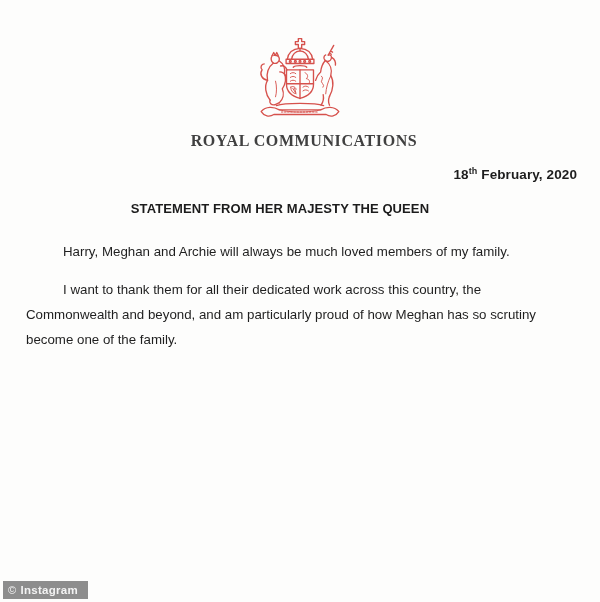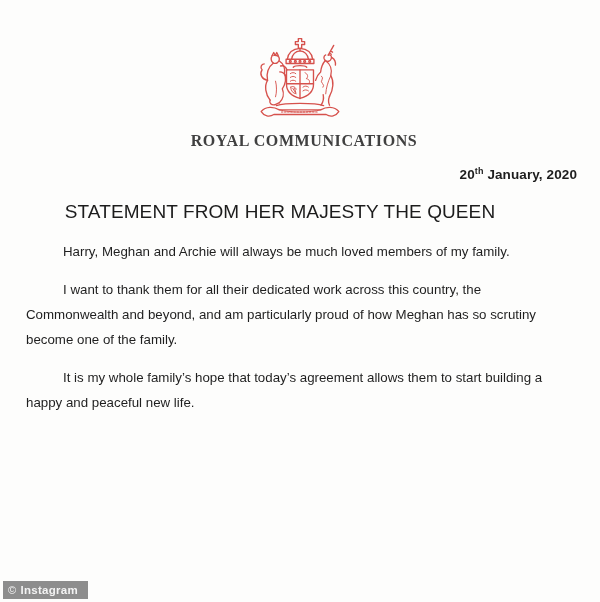--- a/index.html
+++ b/index.html
@@ -35,22 +35,22 @@
     font-size: 13.5px;
     font-weight: bold;
     color: #1d1d1d;
     letter-spacing: 0.1px;
   }
   .date-line sup { font-size: 9px; line-height: 0; }
   .statement-heading {
     position: absolute;
     top: 201px; left: 0; width: 560px;
     text-align: center;
-    font-size: 19px;
-    font-weight: normal;
+    font-size: 13px;
+    font-weight: bold;
     color: #1c1c1c;
     letter-spacing: 0.1px;
   }
   .body-text {
     position: absolute;
     top: 239px; left: 26px; width: 552px;
     font-size: 13.3px;
     line-height: 25px;
     color: #1f1f1f;
   }
@@ -128,32 +128,30 @@
       <path d="M42 81 C52 77.5 88 77.5 98 81"></path>
       <path d="M24 88 C29.5 81.5 38.5 82 45.5 86 L94.5 86 C101.5 82 110.5 81.5 116 88 C112.5 93.5 106.5 95 101 91.5 L39 91.5 C33.5 95 27.5 93.5 24 88 Z"></path>
       <path class="thin" d="M45.5 86 C58 89.5 82 89.5 94.5 86"></path>
       <path d="M48 88.6 H92" stroke-width="1.4" stroke-dasharray="1.6 2.1"></path>
     </g>
   </svg>
 
   <div class="org-name">ROYAL COMMUNICATIONS</div>
 
   <div class="date-line">
-    <span>20</span><sup>th</sup><span> January, 2020</span>
+    <span>18</span><sup>th</sup><span> February, 2020</span>
   </div>
 
   <div class="statement-heading">STATEMENT FROM HER MAJESTY THE QUEEN</div>
 
   <div class="body-text">
     <p>Harry, Meghan and Archie will always be much loved members of my family.</p>
     <p>I want to thank them for all their dedicated work across this country, the
 Commonwealth and beyond, and am particularly proud of how Meghan has so scrutiny
 become one of the family.</p>
-    <p>It is my whole family’s hope that today’s agreement allows them to start building a
-happy and peaceful new life.</p>
   </div>
 
   <div class="credit-badge">
     <span class="c-icon">©</span>
     <span>Instagram</span>
   </div>
 
 </div>
 
 </body></html>

